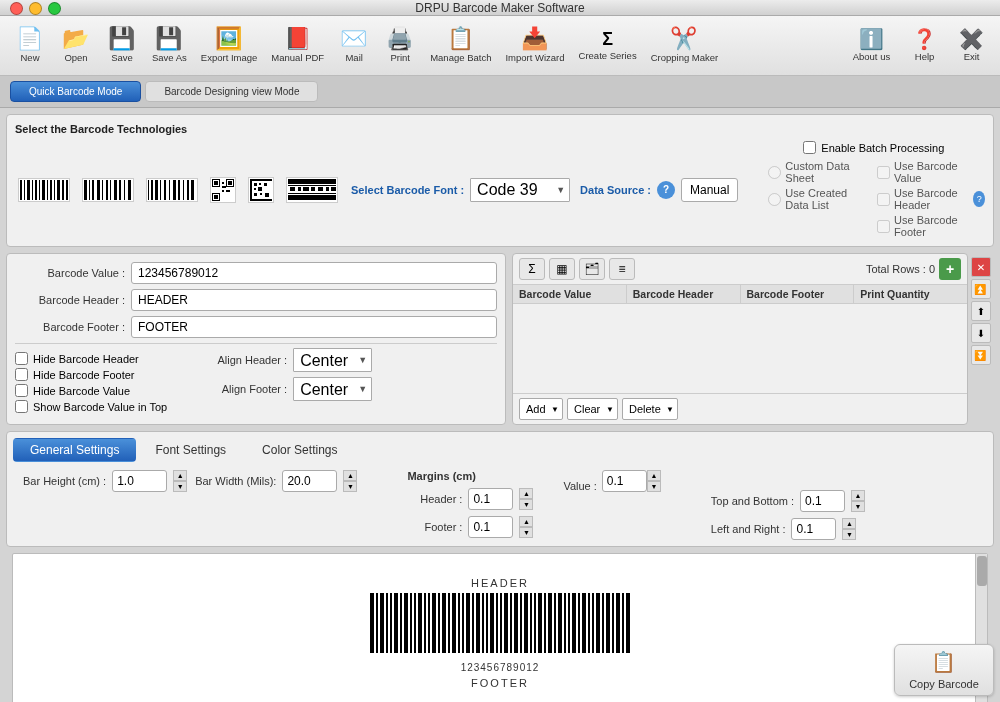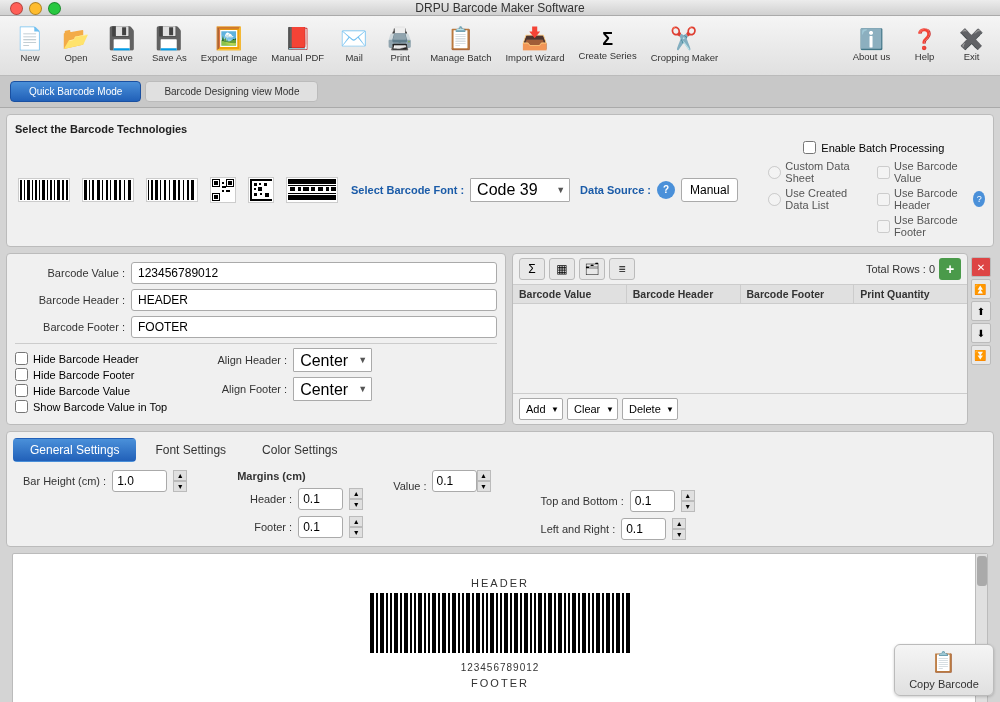--- a/index.html
+++ b/index.html
@@ -488,20 +488,28 @@
       <div class="settings-tab active">General Settings</div>
       <div class="settings-tab inactive">Font Settings</div>
       <div class="settings-tab inactive">Color Settings</div>
     </div>
     <div class="settings-body">
 
       <div class="settings-col">
         <div class="settings-row">
           <span class="settings-label">Bar Height (cm) :</span>
           <input class="spinner-input" type="text" value="1.0" style="">
+          <div class="spinner-btn">
+            <div class="spin-up">▲</div>
+            <div class="spin-down">▼</div>
+          </div>
+        </div>
+        <div class="settings-row">
+          <span class="settings-label">Bar Width (Mils):</span>
+          <input class="spinner-input" type="text" value="20.0" style="">
           <div class="spinner-btn">
             <div class="spin-up">▲</div>
             <div class="spin-down">▼</div>
           </div>
         </div>
       </div>
 
       <div style="margin-left:30px;">
         <div class="settings-label" style="font-weight:600; margin-bottom:6px;">Margins (cm)</div>
         <div style="display:flex; flex-direction:column; gap:6px;">

